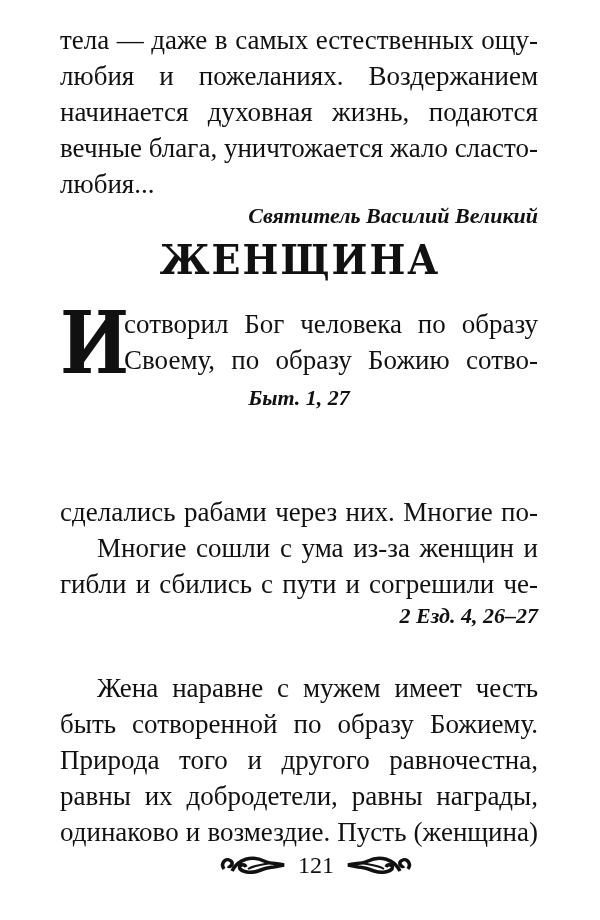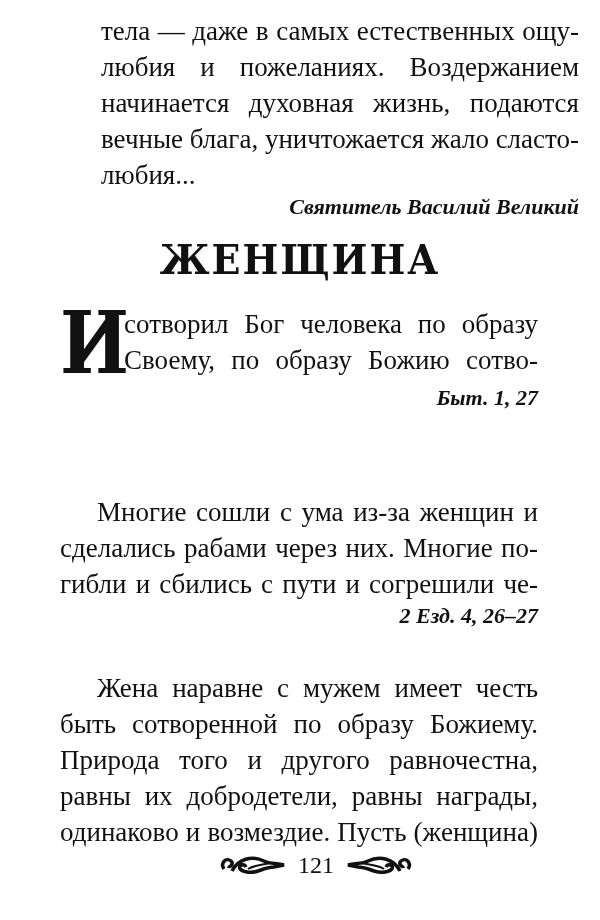--- a/index.html
+++ b/index.html
@@ -38,41 +38,41 @@
     .footer {
       position: absolute; top: 850px; left: 0; width: 600px;
       display: flex; justify-content: center; align-items: center; gap: 10px; margin-left: 16px;
     }
     .page-num { font-size: 24px; line-height: 30px; }
     .orn svg { display: block; }
   </style>
 </head>
 <body>
 
-<div class="column" style="top:13px;margin-left:41px;">
+<div class="column" style="top:22px;">
   <span class="line">тела — даже в самых естественных ощу-</span>
   <span class="line">любия и пожеланиях. Воздержанием</span>
   <span class="line">начинается духовная жизнь, подаются</span>
   <span class="line">вечные блага, уничтожается жало сласто-</span>
   <span class="line last">любия...</span>
   <span class="attr" style="margin-top:-2px;">Святитель Василий Великий</span>
 </div>
 
 <div class="heading">ЖЕНЩИНА</div>
 
 <div class="column dropcap-wrap" style="top:306px;">
   <span class="dropcap">И</span>
   <span class="line capline">сотворил Бог человека по образу</span>
   <span class="line capline">Своему, по образу Божию сотво-</span>
-  <span class="attr" style="margin-top:4px;">Быт. 1, 27</span>
+  <span class="attr" style="margin-top:4px;text-align:center;">Быт. 1, 27</span>
 </div>
 
 <div class="column" style="top:494px;">
+  <span class="line">сделались рабами через них. Многие по-</span>
   <span class="line indent">Многие сошли с ума из-за женщин и</span>
-  <span class="line">сделались рабами через них. Многие по-</span>
   <span class="line">гибли и сбились с пути и согрешили че-</span>
   <span class="attr" style="margin-top:-2px;">2 Езд. 4, 26–27</span>
 </div>
 
 <div class="column" style="top:670px;">
   <span class="line indent">Жена наравне с мужем имеет честь</span>
   <span class="line">быть сотворенной по образу Божиему.</span>
   <span class="line">Природа того и другого равночестна,</span>
   <span class="line">равны их добродетели, равны награды,</span>
   <span class="line">одинаково и возмездие. Пусть (женщина)</span>

